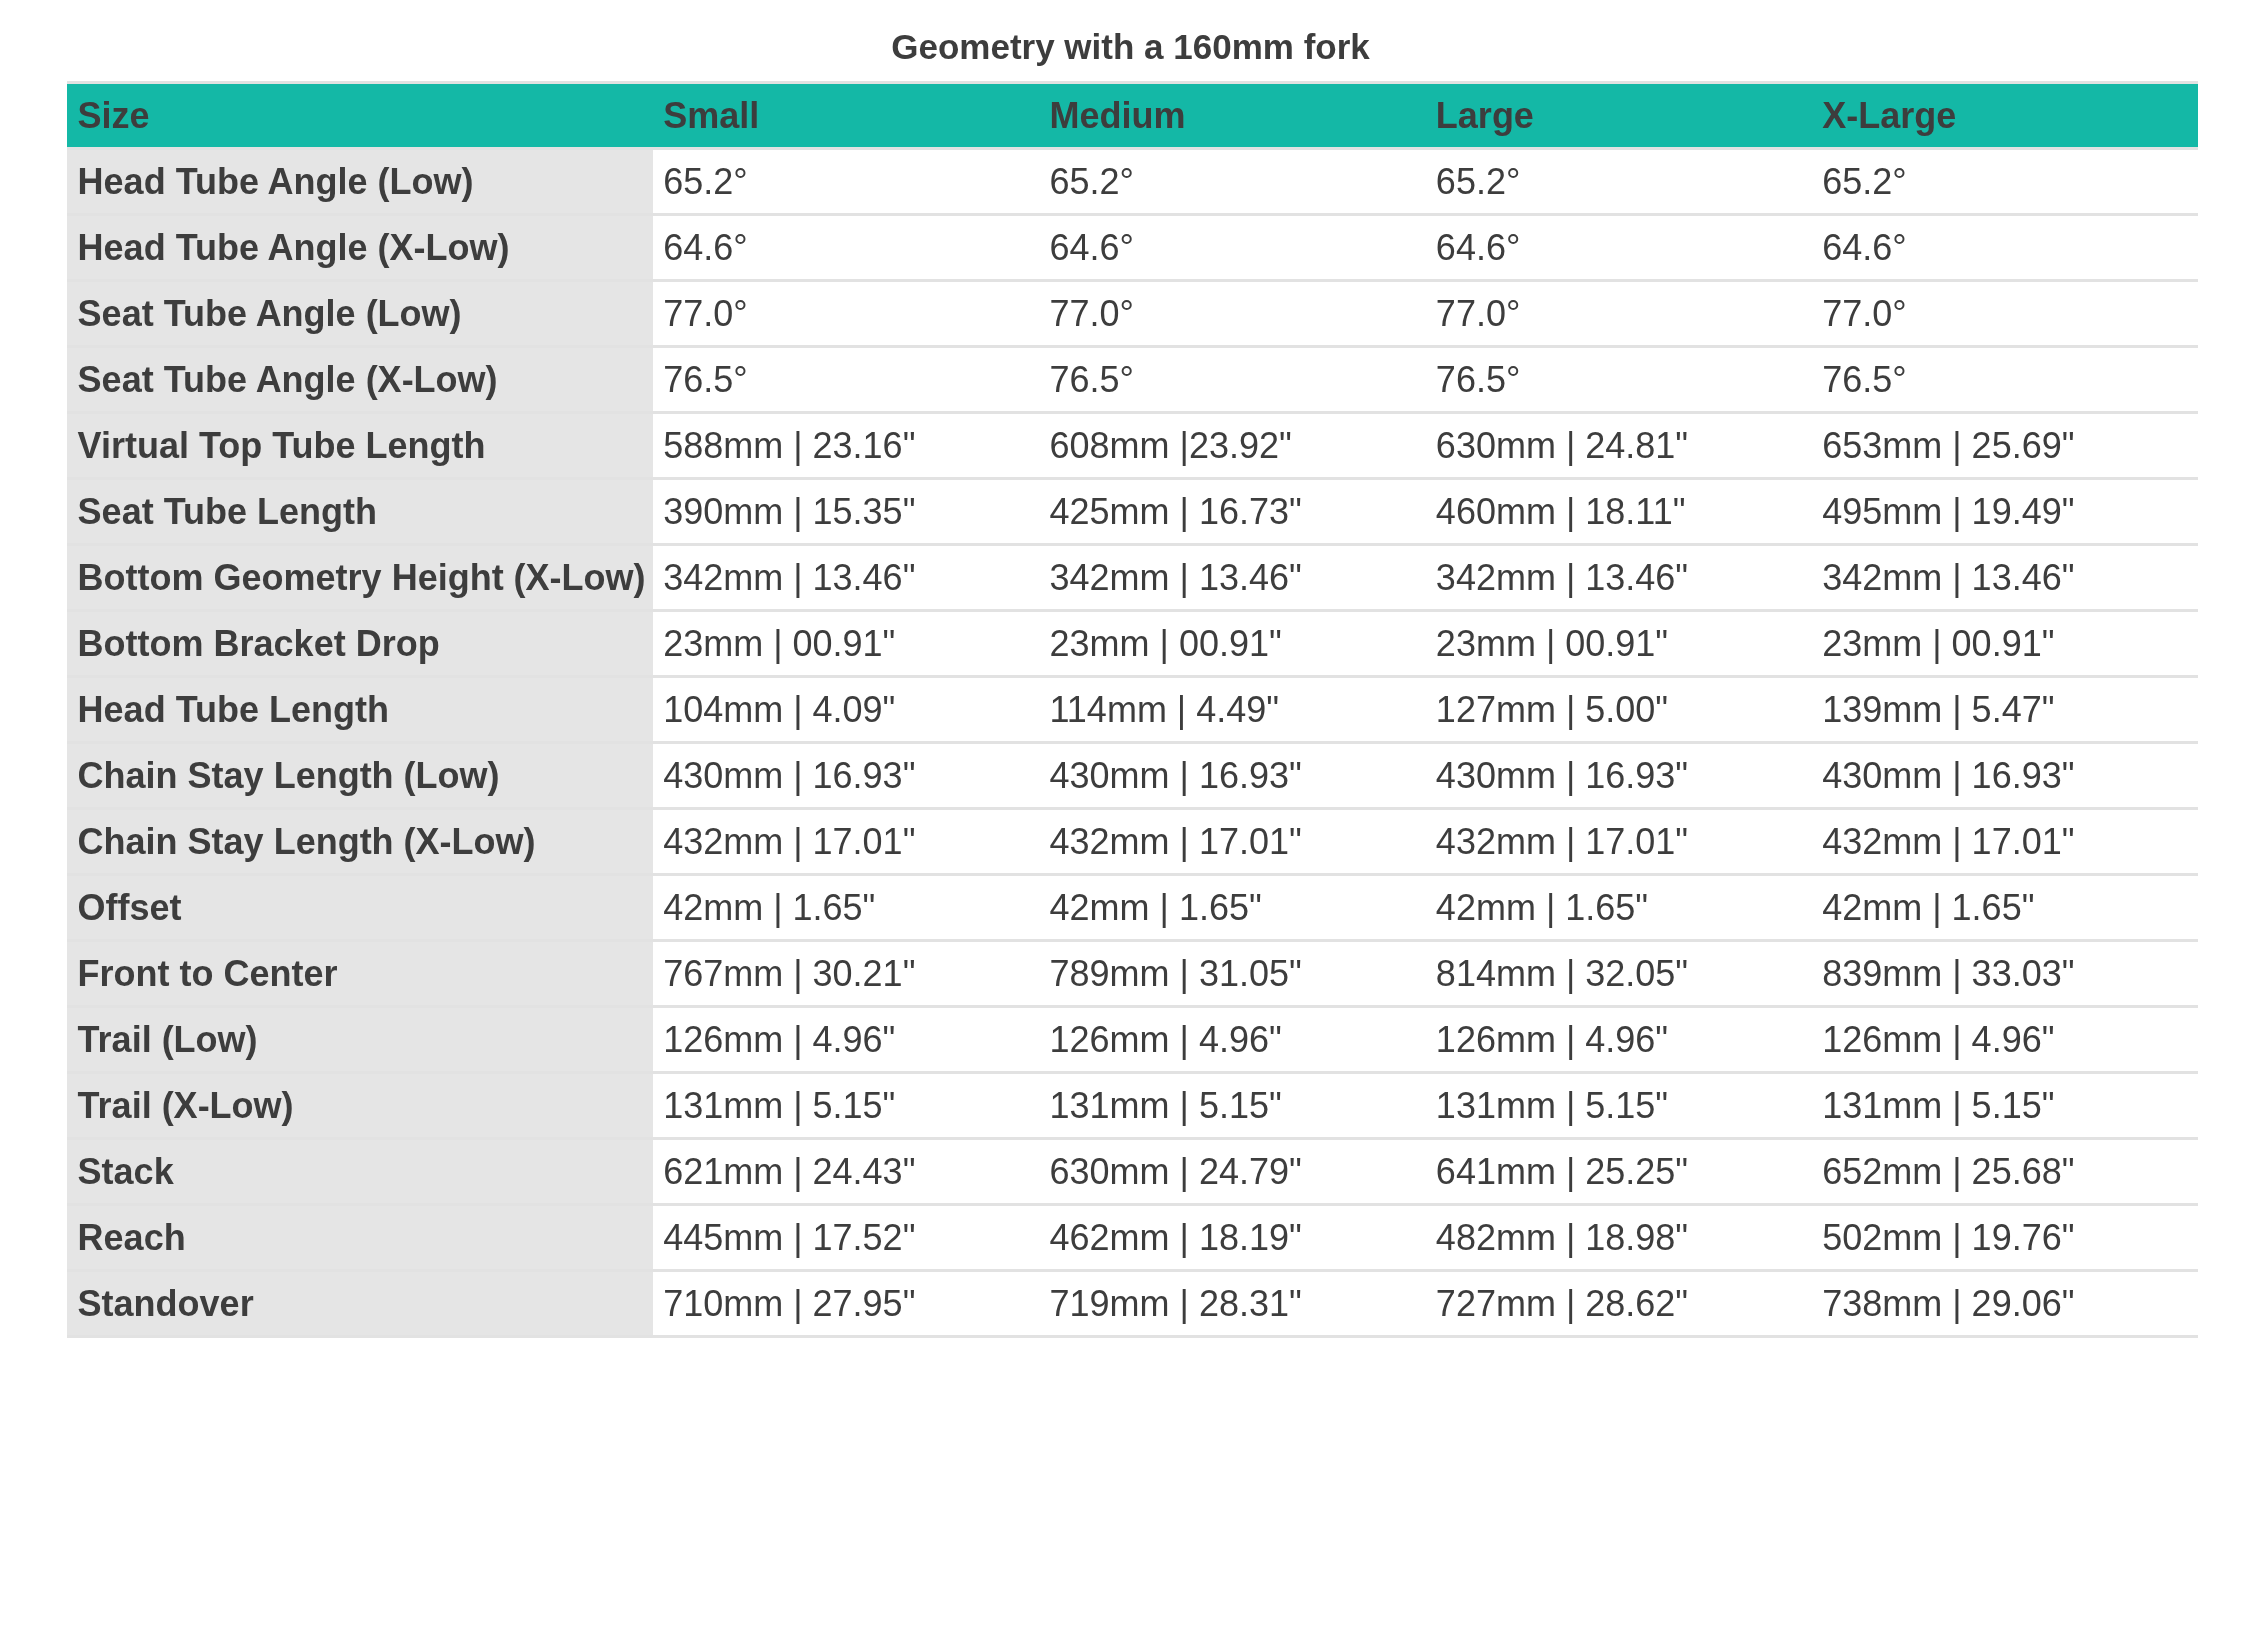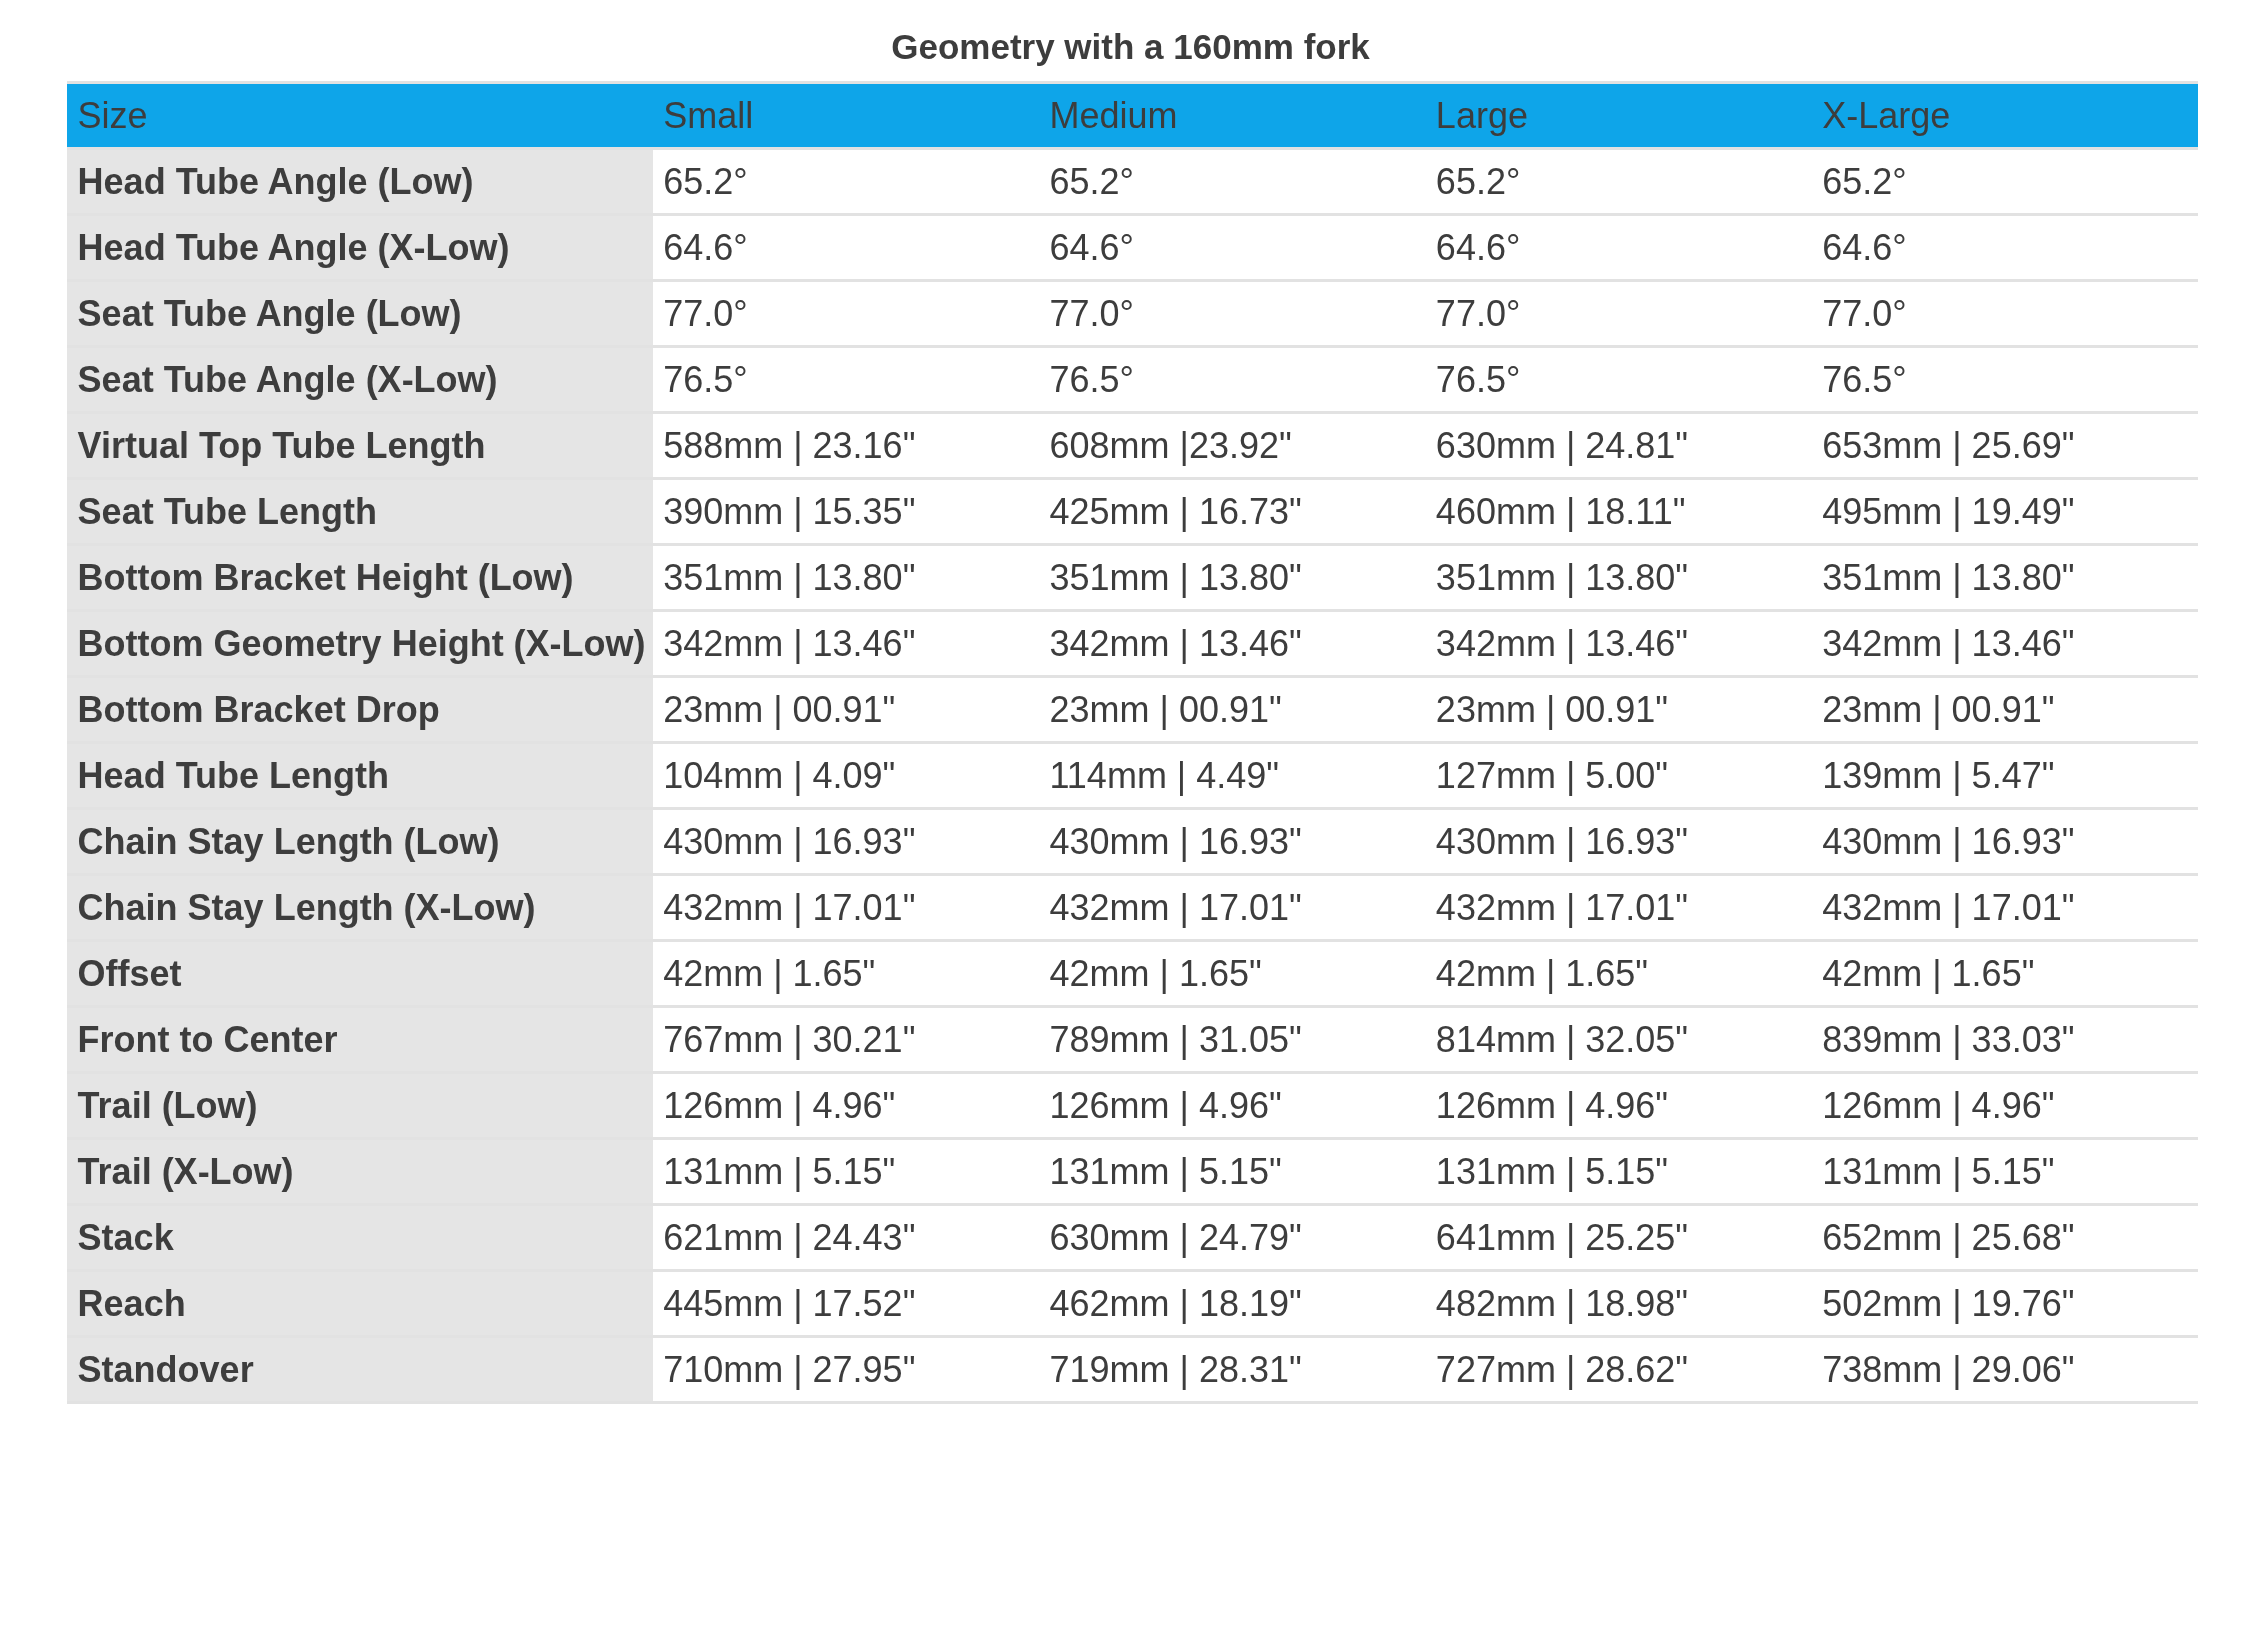--- a/index.html
+++ b/index.html
@@ -41,22 +41,22 @@
       padding: 0 0 0 10.6px;
       text-align: left;
       vertical-align: middle;
       font-size: 36px;
       white-space: nowrap;
       border-top: 3.2px solid #e2e2e2;
       border-bottom: 3.2px solid #e2e2e2;
       overflow: hidden;
     }
     table.geo thead th {
-      background: #0ea5e9;
-      font-weight: normal;
+      background: #14b8a6;
+      font-weight: bold;
     }
     table.geo tbody th {
       background: #e5e5e5;
       font-weight: bold;
     }
     table.geo tbody td {
       background: #ffffff;
       font-weight: normal;
     }
   </style>
@@ -119,27 +119,20 @@
         <td>653mm | 25.69"</td>
       </tr>
       <tr>
         <th>Seat Tube Length</th>
         <td>390mm | 15.35"</td>
         <td>425mm | 16.73"</td>
         <td>460mm | 18.11"</td>
         <td>495mm | 19.49"</td>
       </tr>
       <tr>
-        <th>Bottom Bracket Height (Low)</th>
-        <td>351mm | 13.80"</td>
-        <td>351mm | 13.80"</td>
-        <td>351mm | 13.80"</td>
-        <td>351mm | 13.80"</td>
-      </tr>
-      <tr>
         <th>Bottom Geometry Height (X-Low)</th>
         <td>342mm | 13.46"</td>
         <td>342mm | 13.46"</td>
         <td>342mm | 13.46"</td>
         <td>342mm | 13.46"</td>
       </tr>
       <tr>
         <th>Bottom Bracket Drop</th>
         <td>23mm | 00.91"</td>
         <td>23mm | 00.91"</td>

